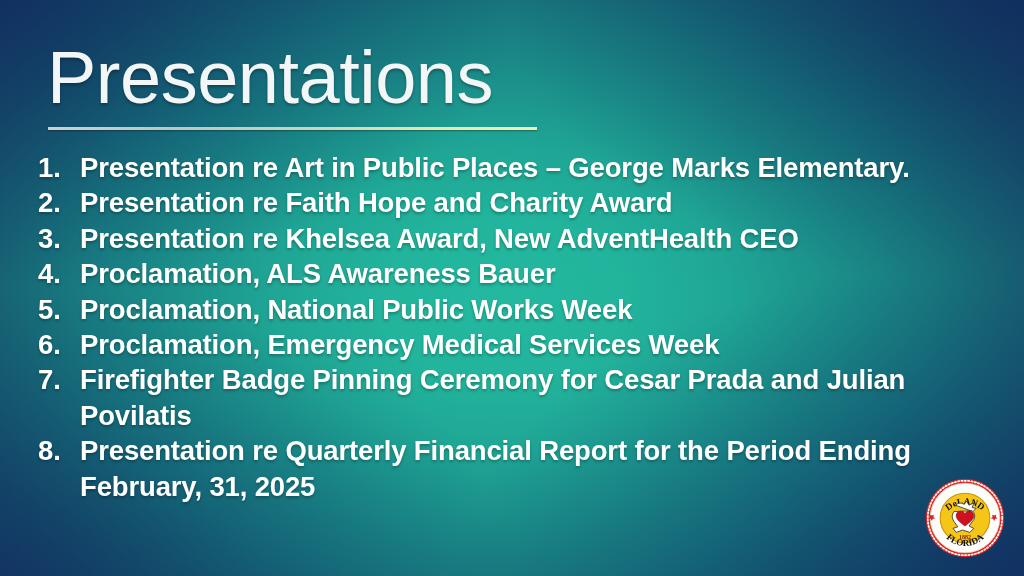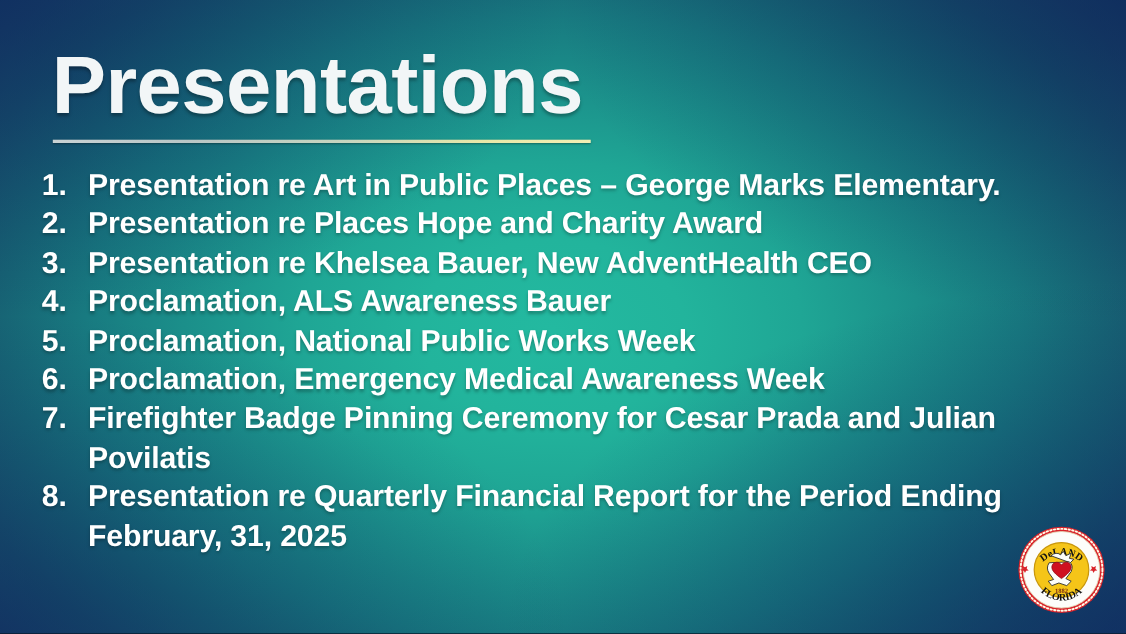--- a/index.html
+++ b/index.html
@@ -40,21 +40,21 @@
     pointer-events: none;
   }
 
   
   #title {
     position: absolute;
     left: 47px;
     top: 36px;
     font-size: 74px;
     line-height: 84px;
-    font-weight: 700;
+    font-weight: 400;
     color: #f2f6f7;
     letter-spacing: -0.5px;
     text-shadow: 0 2px 3px rgba(0,0,0,.30);
     white-space: nowrap;
   }
   #title-rule {
     position: absolute;
     left: 48px;
     top: 127px;
     width: 489px;
@@ -114,41 +114,41 @@
 
   <div id="list">
 
     <div class="li">
       <div class="li-num">1.</div>
       <div class="li-text">Presentation re Art in Public Places – George Marks Elementary.</div>
     </div>
 
     <div class="li">
       <div class="li-num">2.</div>
-      <div class="li-text">Presentation re Places Hope and Charity Award</div>
+      <div class="li-text">Presentation re Faith Hope and Charity Award</div>
     </div>
 
     <div class="li">
       <div class="li-num">3.</div>
-      <div class="li-text">Presentation re Khelsea Bauer, New AdventHealth CEO</div>
+      <div class="li-text">Presentation re Khelsea Award, New AdventHealth CEO</div>
     </div>
 
     <div class="li">
       <div class="li-num">4.</div>
       <div class="li-text">Proclamation, ALS Awareness Bauer</div>
     </div>
 
     <div class="li">
       <div class="li-num">5.</div>
       <div class="li-text">Proclamation, National Public Works Week</div>
     </div>
 
     <div class="li">
       <div class="li-num">6.</div>
-      <div class="li-text">Proclamation, Emergency Medical Awareness Week</div>
+      <div class="li-text">Proclamation, Emergency Medical Services Week</div>
     </div>
 
     <div class="li">
       <div class="li-num">7.</div>
       <div class="li-text">Firefighter Badge Pinning Ceremony for Cesar Prada and Julian Povilatis</div>
     </div>
 
     <div class="li">
       <div class="li-num">8.</div>
       <div class="li-text">Presentation re Quarterly Financial Report for the Period Ending February, 31, 2025</div>

